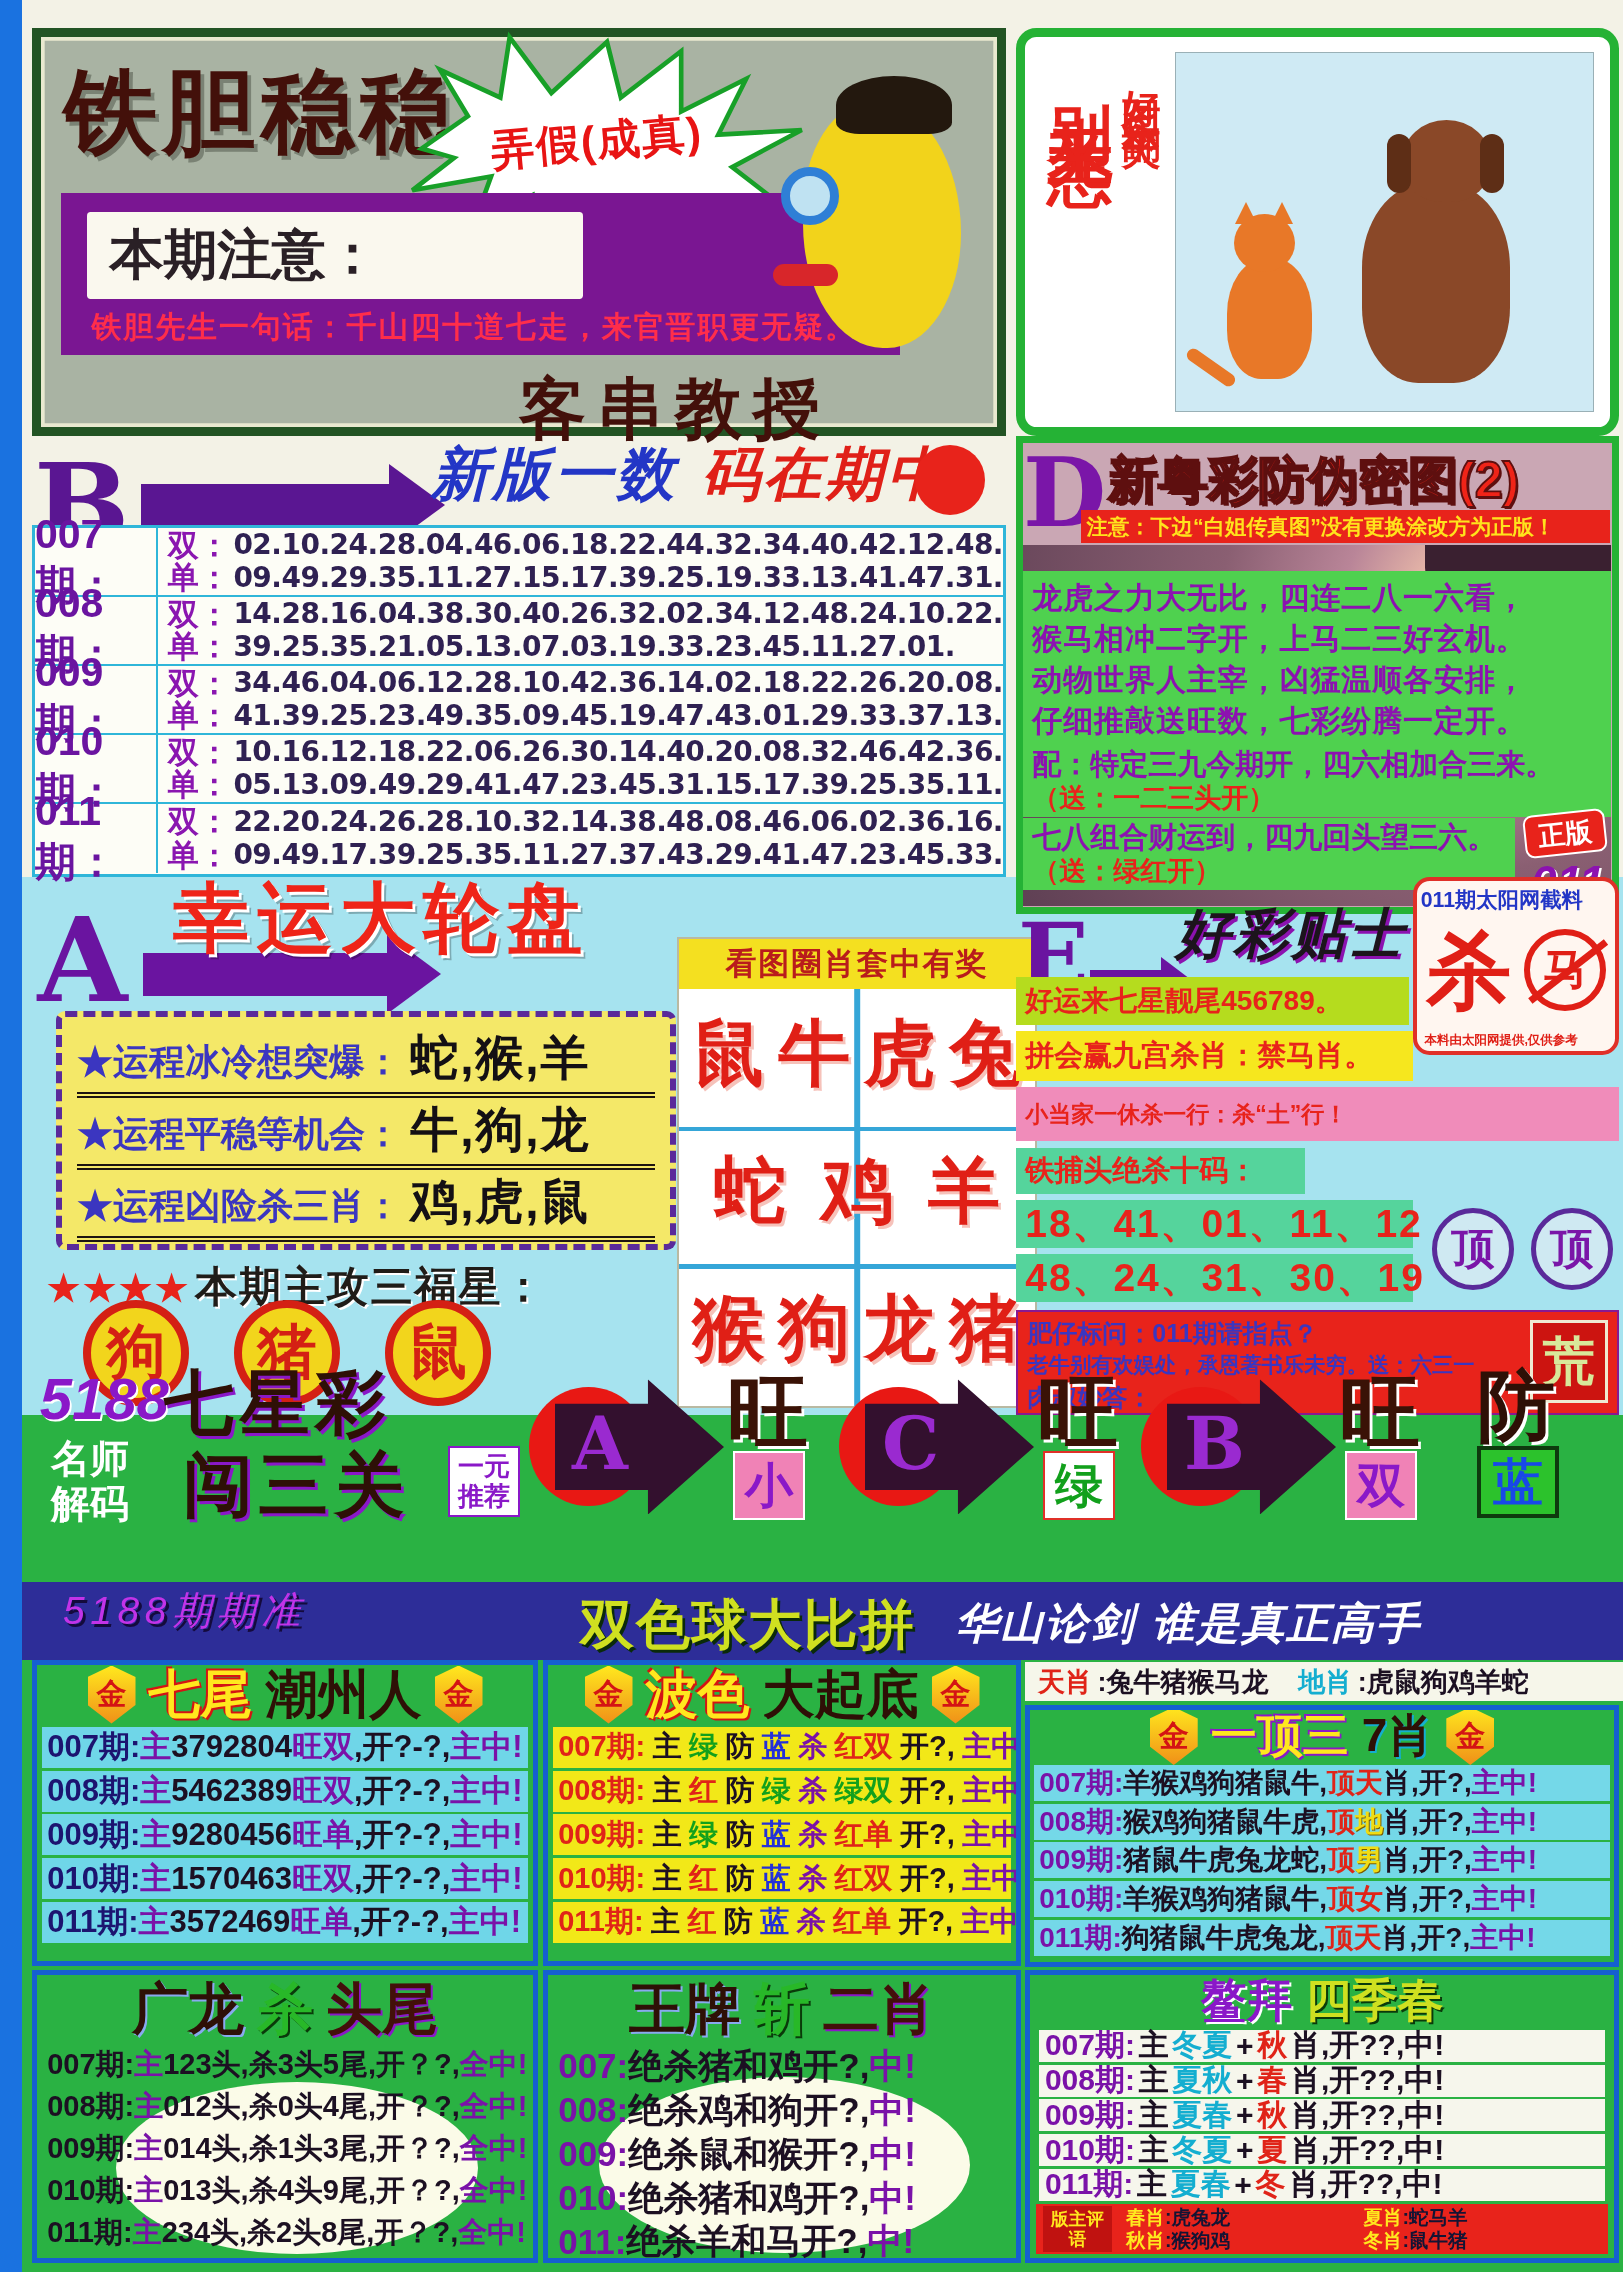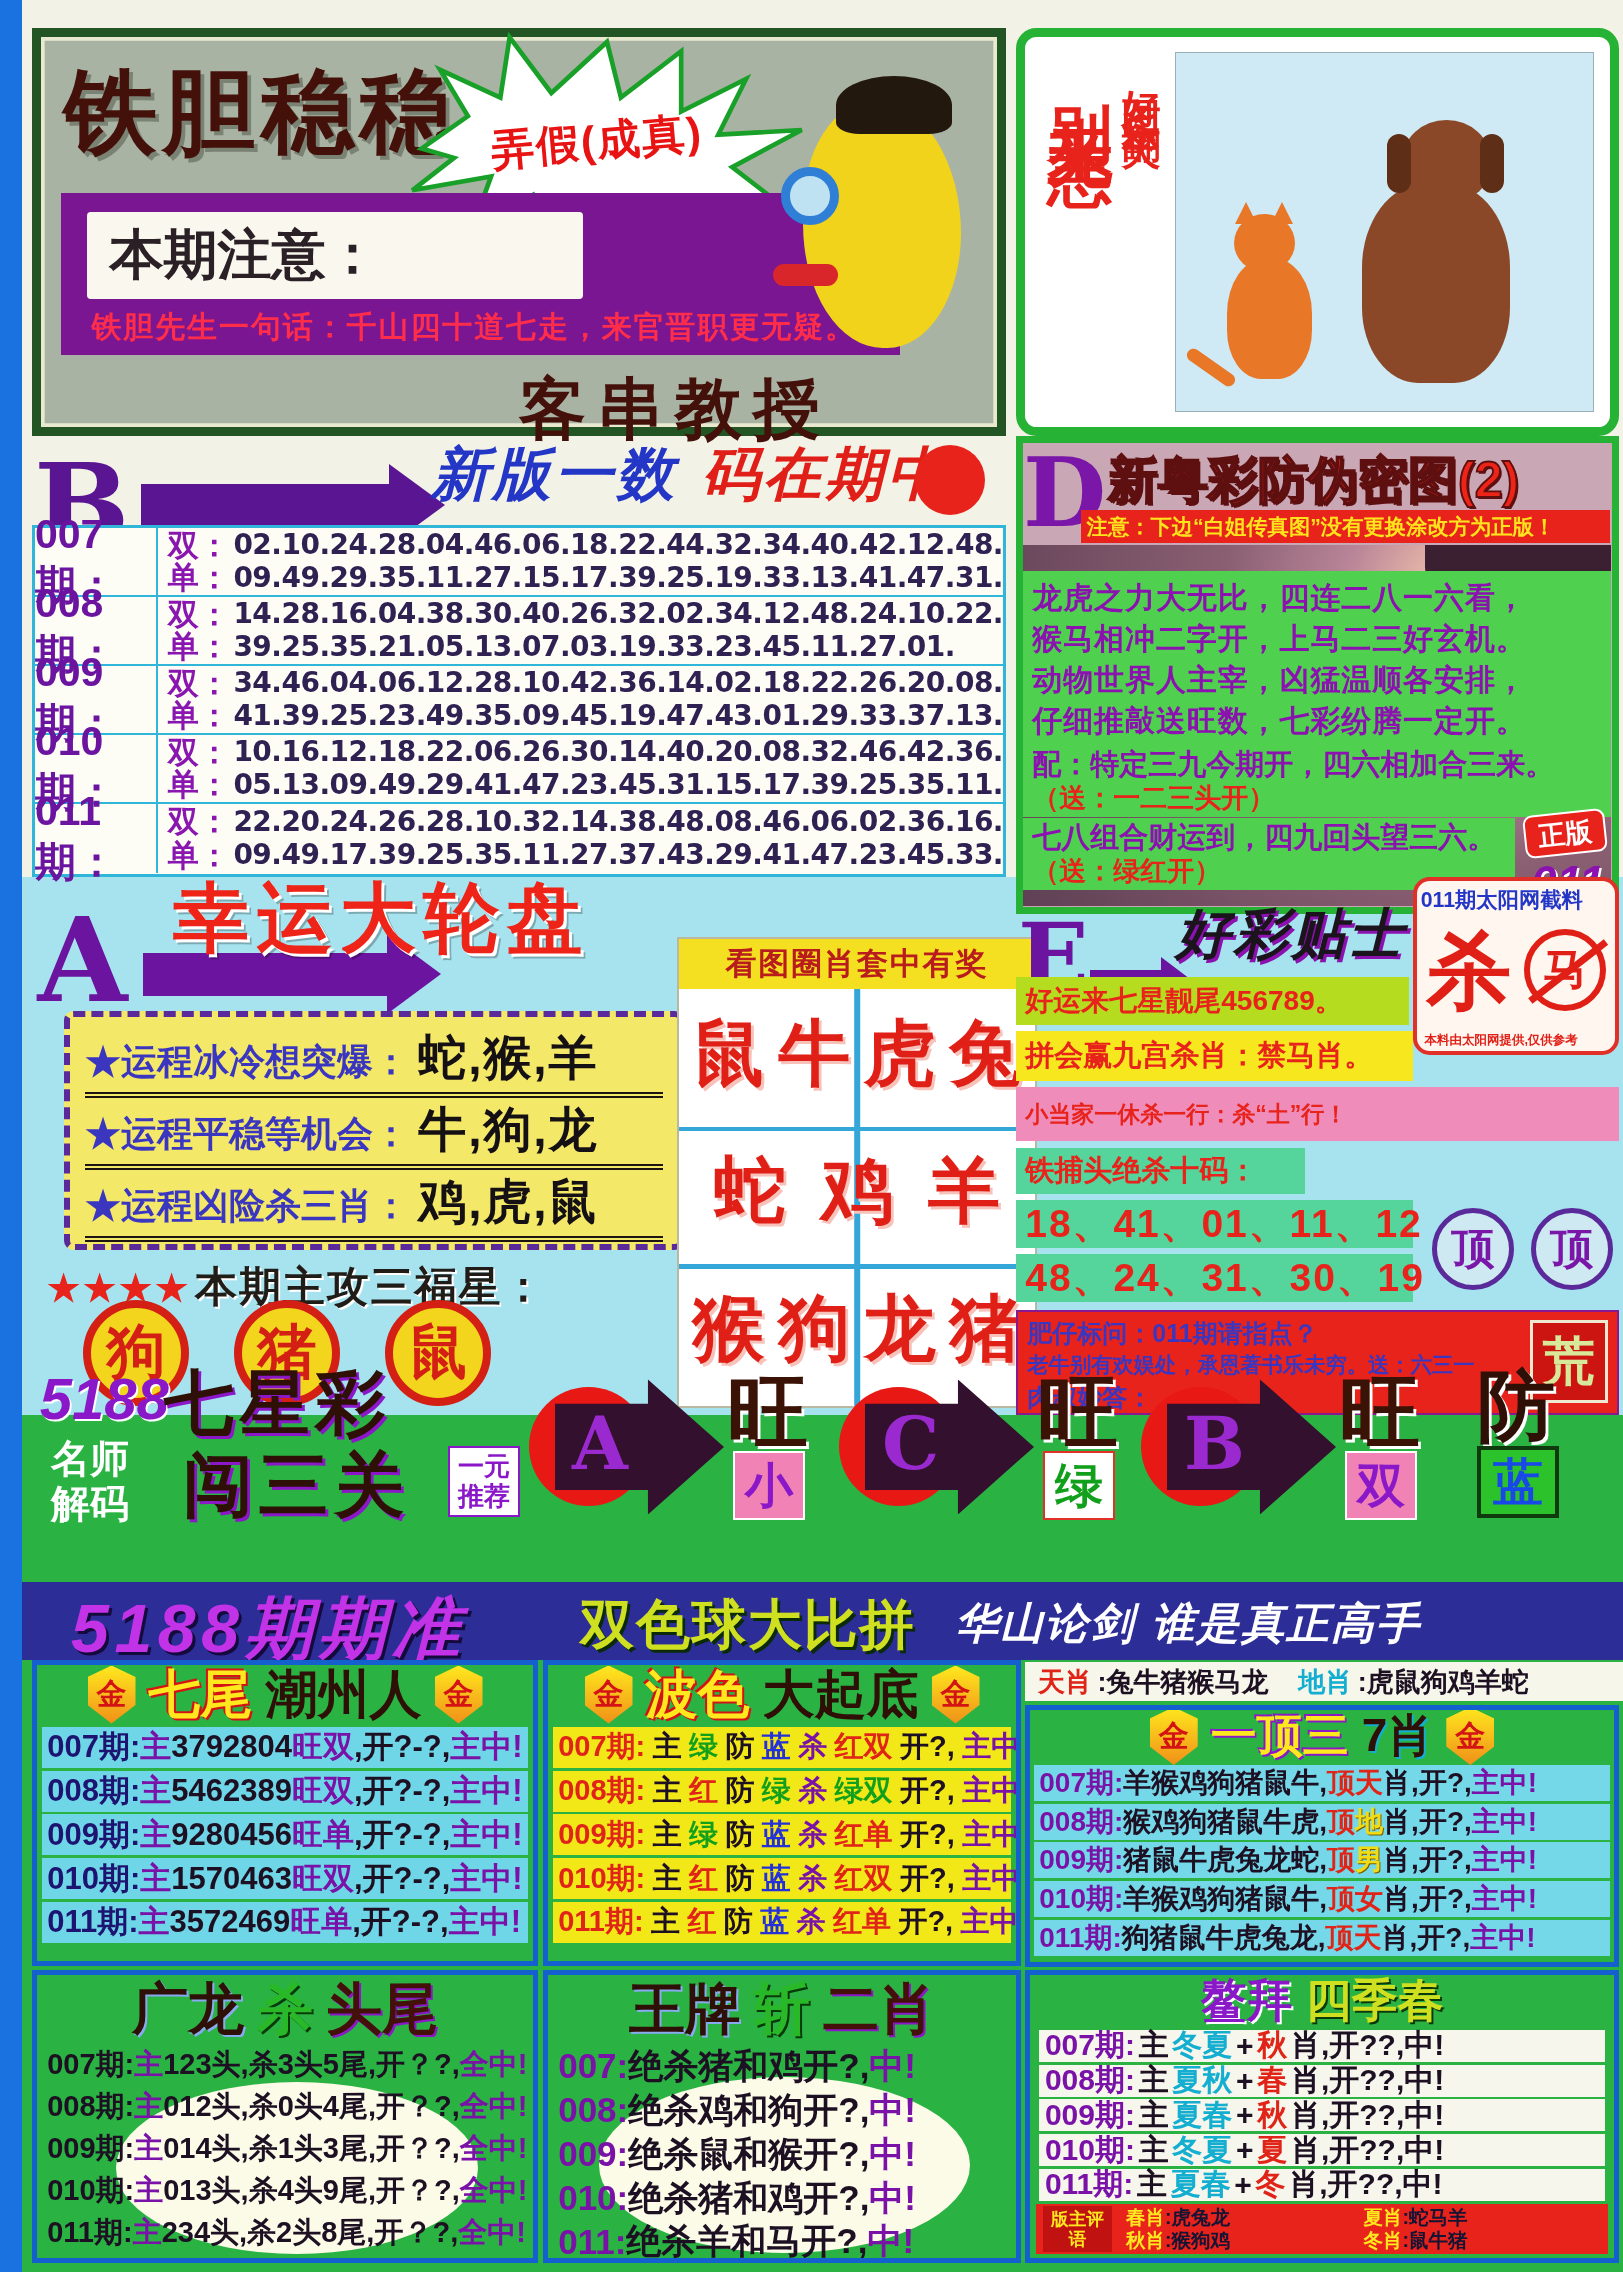--- a/index.html
+++ b/index.html
@@ -101,21 +101,21 @@
            text-shadow:1.9px 1.9px 0 #fff}
 
   
   .sec-a{left:32px;top:881px;width:974px;height:533px}
   .a-letter{position:absolute;left:5.6px;top:11px;font-size:116px;color:#6a14a0}
   .a-arrow{position:absolute;left:111px;top:72px;width:246px;height:43px;background:#6a14a0}
   .a-arrow:after{content:"";position:absolute;right:-52px;top:-18.6px;border-left:54px solid #6a14a0;
                  border-top:40px solid transparent;border-bottom:40px solid transparent}
   .a-title{position:absolute;left:141px;top:-13px;font-size:76px;font-weight:900;color:#ef2418;
            letter-spacing:7.4px;text-shadow:2.8px 2.8px 0 #ffffff,4.6px 4.6px 0 rgba(0,0,0,.25);white-space:nowrap}
-  .a-box{position:absolute;left:32px;top:130px;width:620px;height:239px;background:#f4e868;
+  .a-box{position:absolute;left:24px;top:130px;width:620px;height:239px;background:#f4e868;
          border:6.5px dashed #5a2a9a;border-radius:9.3px;padding:9.3px 15px;
          display:flex;flex-direction:column;justify-content:space-between}
   .a-row{display:flex;align-items:baseline;border-bottom:6.5px double #1c1410;padding-bottom:1.9px;white-space:nowrap}
   .a-lab{font-size:36px;font-weight:900;color:#3b36c0}
   .a-val{font-size:48px;font-weight:900;color:#141014;margin-left:9.3px;letter-spacing:1.9px}
   .a-starline{position:absolute;left:15px;top:378px;white-space:nowrap}
   .a-st{font-size:37px;font-weight:900;color:#e8231b;letter-spacing:2.8px}
   .a-sl{font-size:42px;font-weight:900;color:#201c18;text-shadow:1.9px 1.9px 0 #fff;letter-spacing:1.9px}
   .a-circles{position:absolute;left:51px;top:419px;display:flex;gap:45px}
   .a-circ{width:106px;height:106px;background:#f2d51c;border:8.3px solid #d42014;border-radius:50%;
@@ -186,21 +186,21 @@
   .mb-sub{position:absolute;left:204px;top:83px;width:72px;height:69px;border:2.8px solid #fff;
           display:flex;align-items:center;justify-content:center;font-size:48px;font-weight:900}
   .sub-pink{background:#f082b6;color:#8a18c8}
   .sub-white{background:#fff;color:#12a01c;border-color:#e03028}
   .m-fang{position:absolute;left:1454px;top:-5.6px;font-size:78px;font-weight:900;color:#2e1006;text-shadow:2.8px 2.8px 0 #fff}
   .m-lan{position:absolute;left:1454px;top:85px;width:82px;height:72px;background:#2cc22c;border:4.6px solid #0e3a0e;
          color:#1848e8;font-size:50px;font-weight:900;display:flex;align-items:center;justify-content:center}
 
   
   .blue-strip{left:23px;top:1582px;width:1600px;height:79px}
-  .bs-l{position:absolute;left:48px;top:1.9px;font-size:68px;font-weight:700;font-style:italic;color:#c233e8;
+  .bs-l{position:absolute;left:40px;top:1.9px;font-size:39px;font-weight:400;font-style:italic;color:#c233e8;
         text-shadow:2.8px 2.8px 0 #140a3c;letter-spacing:5.6px}
   .bs-c{position:absolute;left:557px;top:7.4px;font-size:54px;font-weight:900;color:#cfe020;
         text-shadow:2.8px 2.8px 0 #0a2a0a;letter-spacing:1.9px}
   .bs-r{position:absolute;left:932px;top:13px;font-size:43px;font-weight:700;font-style:italic;color:#fff;
         font-family:"DejaVu Serif",serif;letter-spacing:1.9px;white-space:nowrap}
 
   
   .tbl{position:absolute;border:5.6px solid #1560cf;overflow:hidden}
   .t-head{display:flex;align-items:center;justify-content:center;gap:13px;white-space:nowrap}
   .gold{width:48px;height:58px;background:linear-gradient(#ffe81e,#f09018);

